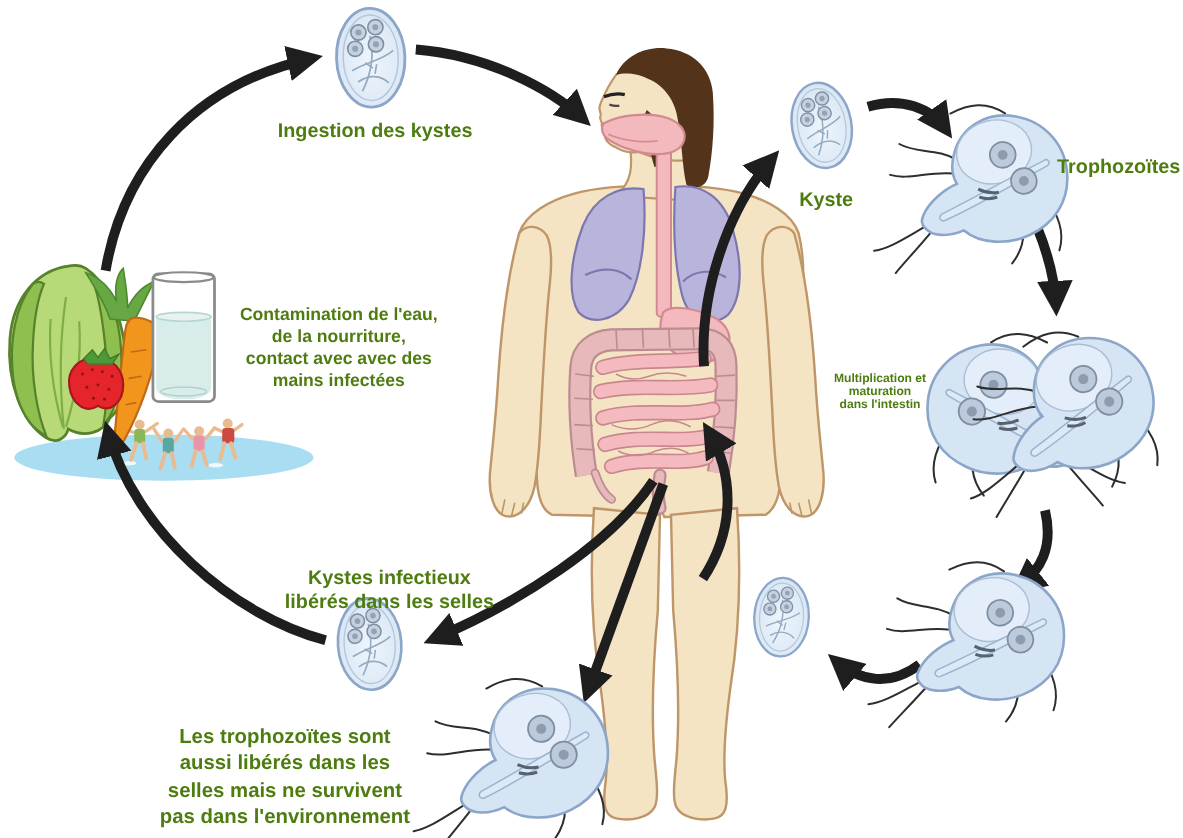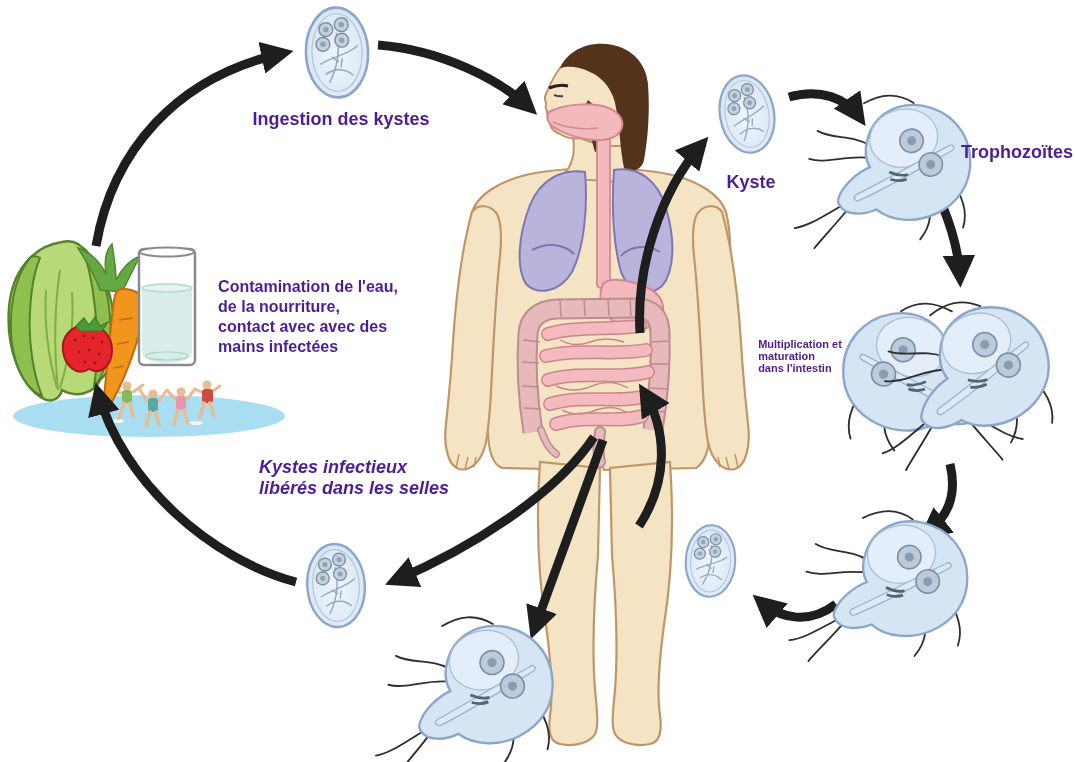--- a/index.html
+++ b/index.html
@@ -3,29 +3,29 @@
 <meta charset="utf-8">
 <style>
   html,body{margin:0;padding:0;background:#ffffff;}
   .stage{
     position:relative;width:1075px;height:762px;background:#ffffff;
     font-family:"Liberation Sans",sans-serif;overflow:hidden;
   }
   .stage svg{position:absolute;left:0;top:0;}
   .label{
     position:absolute;transform:translate(-50%,-50%);
-    width:max-content;font-weight:bold;color:#4c1d95;
+    width:max-content;text-align:center;font-weight:bold;color:#4d7c0f;
     white-space:pre-line;letter-spacing:0;
   }
   #lbl-ingestion{left:341px;top:119px;font-size:18px;}
   #lbl-contamination{left:308px;top:317px;font-size:16px;line-height:1.26;}
   #lbl-kyste{left:751px;top:182px;font-size:18px;}
   #lbl-trophozoites{left:1017px;top:152px;font-size:18px;}
   #lbl-multiplication{left:800px;top:356px;font-size:11px;line-height:1.1;}
-  #lbl-kystes-infectieux{left:354px;top:478px;font-size:18px;line-height:1.15;font-style:italic;}
+  #lbl-kystes-infectieux{left:354px;top:536px;font-size:18px;line-height:1.15;}
   #lbl-troph-selles{left:259px;top:706px;font-size:18.5px;line-height:1.32;}
 </style>
 </head>
 <body>
 
 <div class="stage">
 
 <svg width="1075" height="762" viewBox="0 0 1075 762">
   <defs>
     <radialGradient id="gradCyst" cx="50%" cy="55%" r="70%">
@@ -308,14 +308,18 @@
 de la nourriture,
 contact avec avec des
 mains infectées</div>
 <div class="label" id="lbl-kyste">Kyste</div>
 <div class="label" id="lbl-trophozoites">Trophozoïtes</div>
 <div class="label" id="lbl-multiplication">Multiplication et
 maturation
 dans l'intestin</div>
 <div class="label" id="lbl-kystes-infectieux">Kystes infectieux
 libérés dans les selles</div>
+<div class="label" id="lbl-troph-selles">Les trophozoïtes sont
+aussi libérés dans les
+selles mais ne survivent
+pas dans l'environnement</div>
 
 </div>
 
 </body></html>

